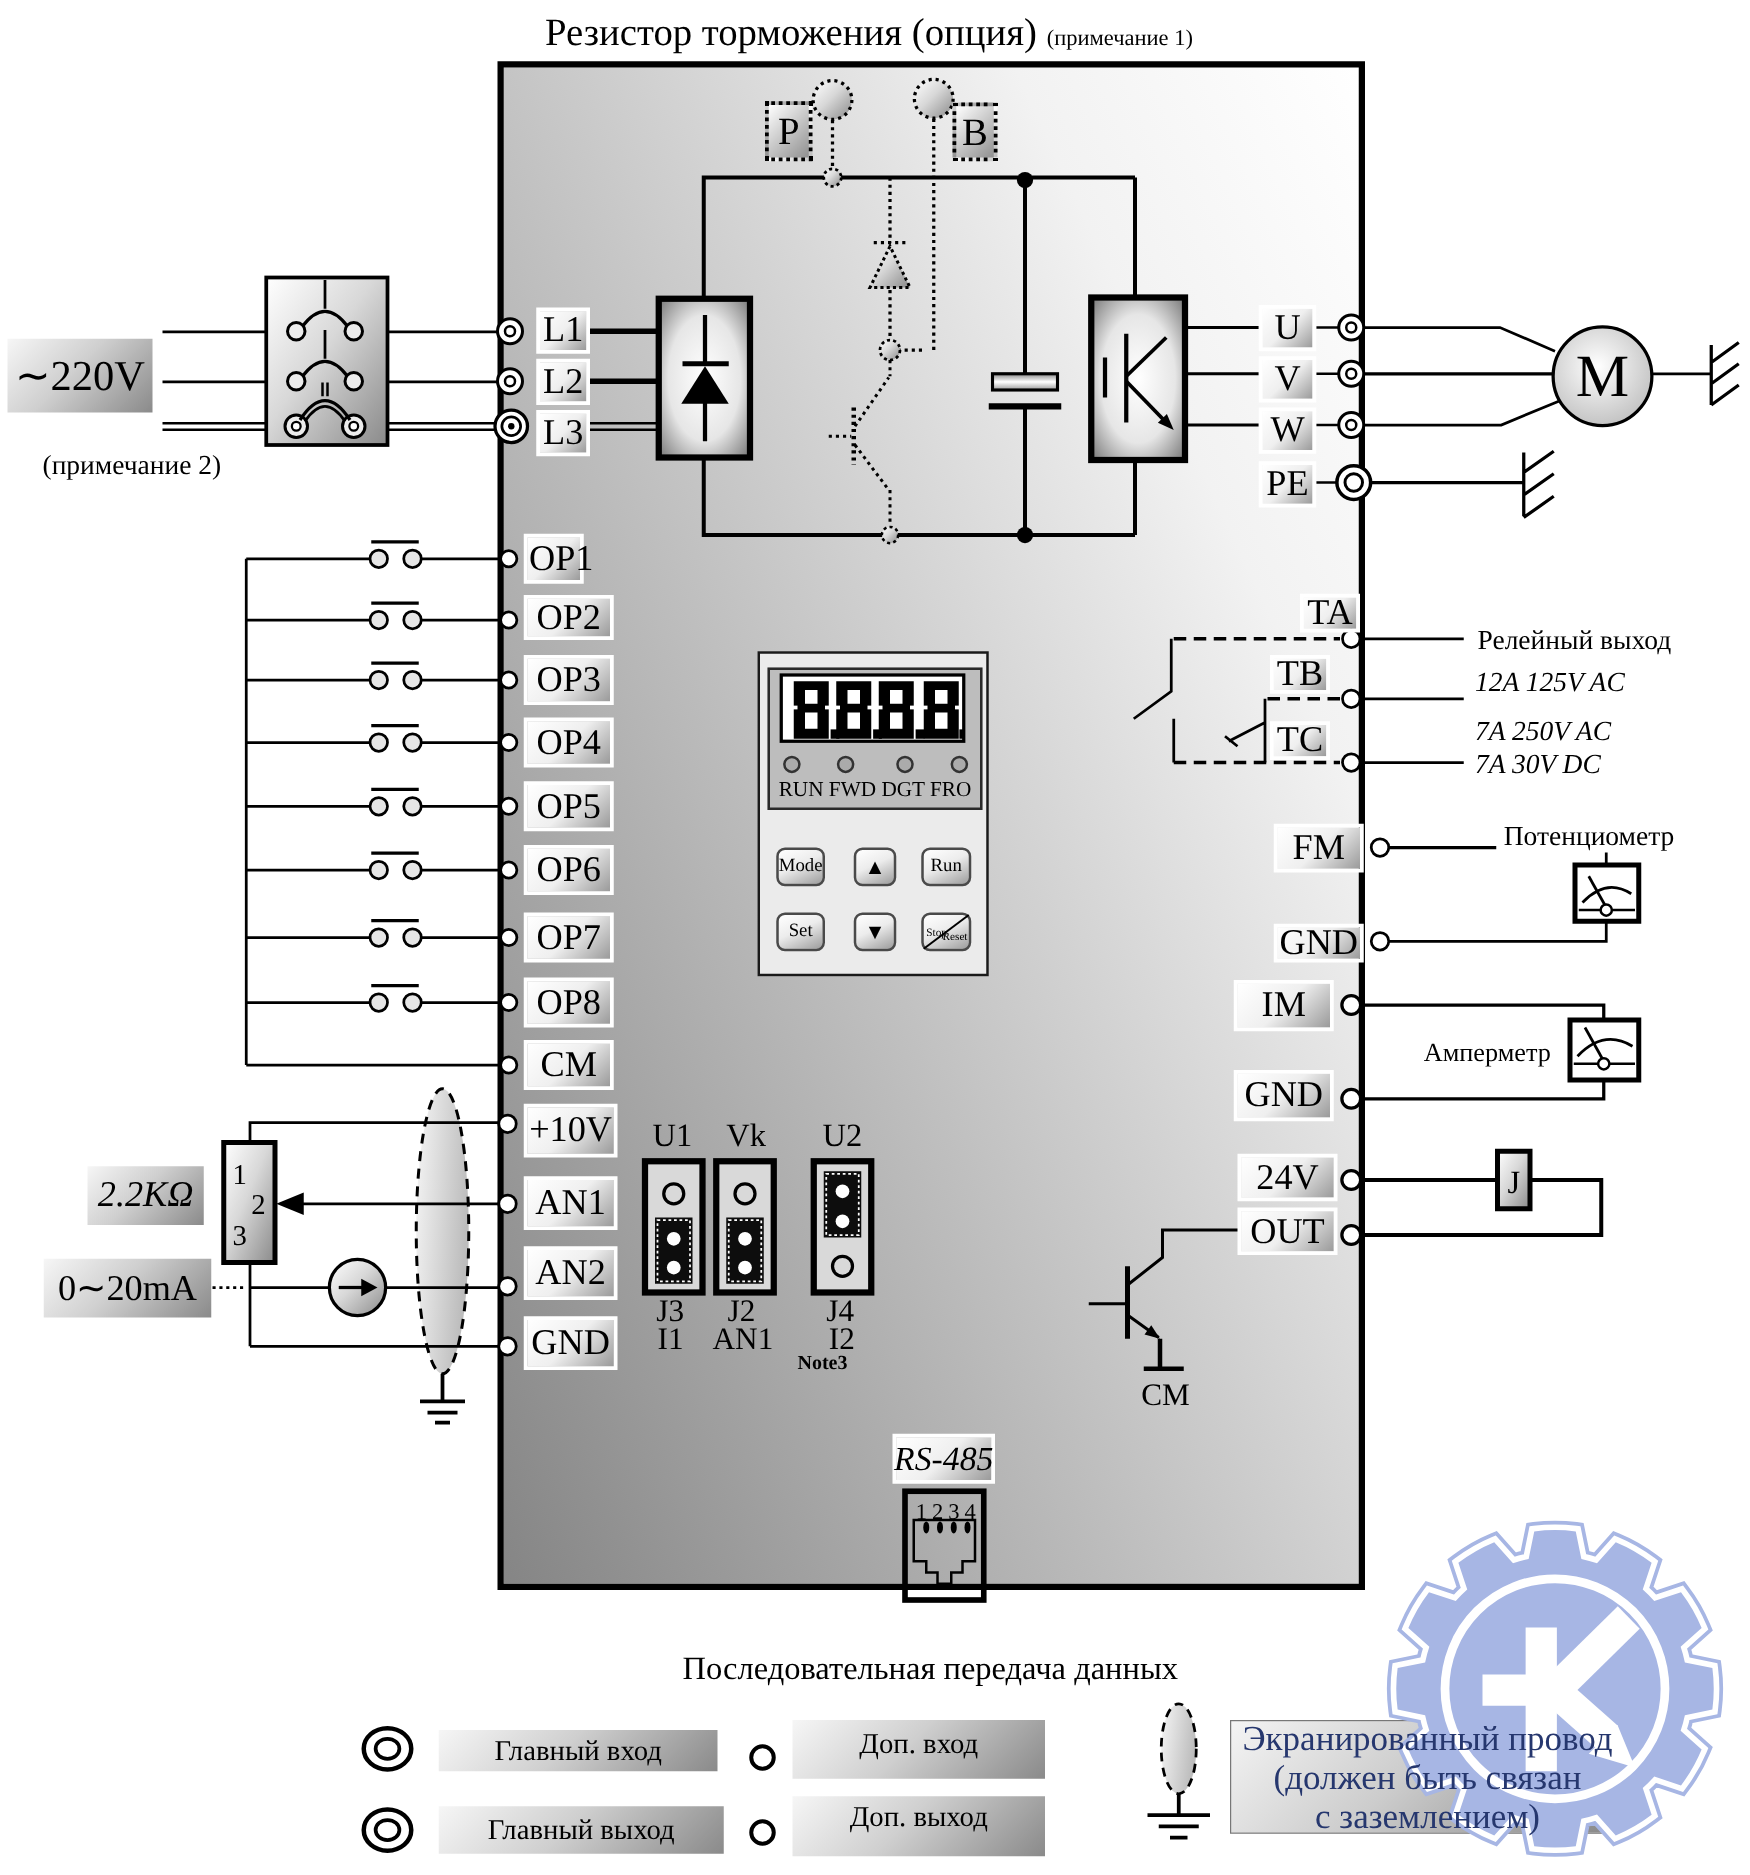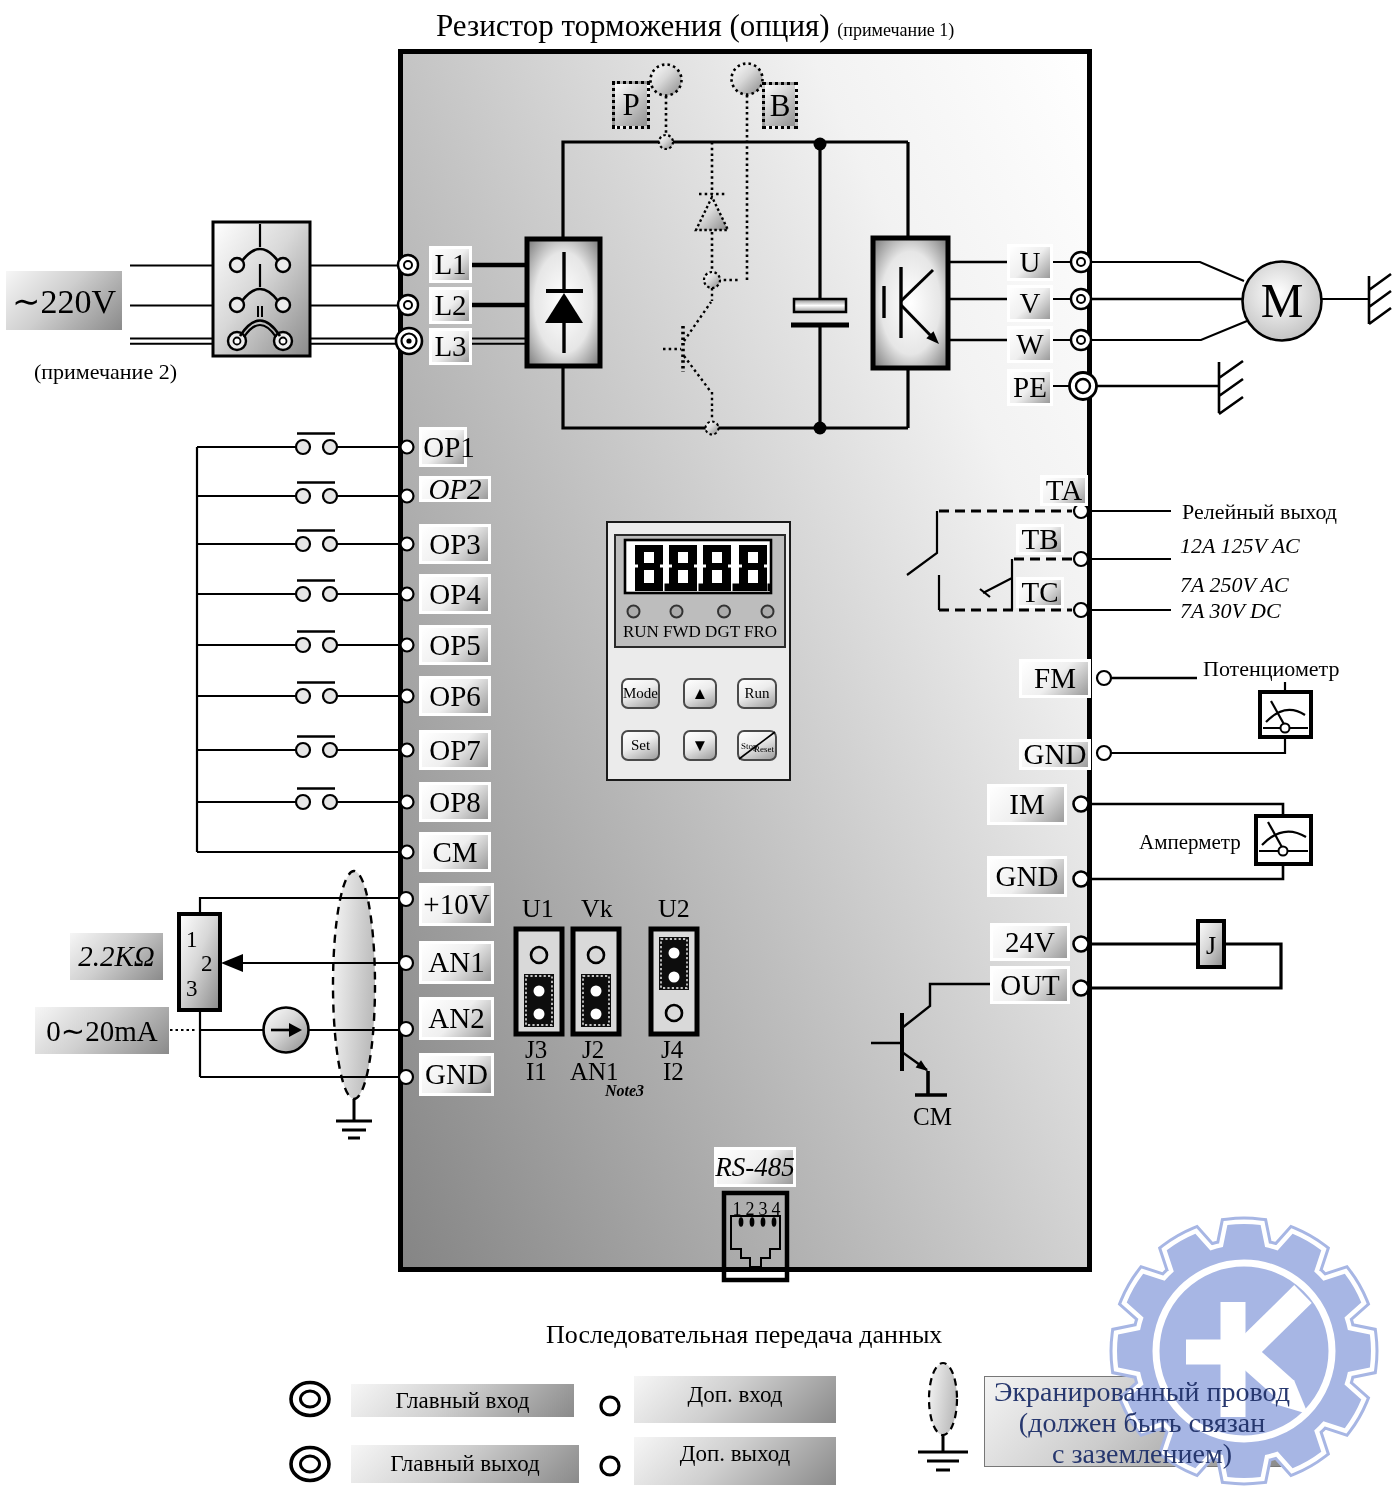--- a/index.html
+++ b/index.html
@@ -291,21 +291,21 @@
 <div class="bar" style="left:6px;top:271px;width:116px;height:59px;font-size:34px;">∼220V</div>
 
 <div class="bar" style="left:70px;top:933px;width:93px;height:47px;font-size:29px;font-style:italic;">2.2KΩ</div>
 <div class="bar" style="left:35px;top:1007px;width:134px;height:47px;font-size:29px;">0∼20mA</div>
 
 <div class="lbl" style="left:429px;top:246px;width:43px;height:37px;">L1</div>
 <div class="lbl" style="left:429px;top:287px;width:43px;height:37px;">L2</div>
 <div class="lbl" style="left:429px;top:328px;width:43px;height:37px;">L3</div>
 
 <div class="lbl" style="left:419px;top:427px;width:48px;height:40px;padding-left:12px;">OP1</div>
-<div class="lbl" style="left:419px;top:476px;width:72px;height:26px;font-style:italic;">OP2</div>
+<div class="lbl" style="left:419px;top:476px;width:72px;height:36px;">OP2</div>
 <div class="lbl" style="left:419px;top:524px;width:72px;height:40px;">OP3</div>
 <div class="lbl" style="left:419px;top:574px;width:72px;height:40px;">OP4</div>
 <div class="lbl" style="left:419px;top:625px;width:72px;height:40px;">OP5</div>
 <div class="lbl" style="left:419px;top:676px;width:72px;height:40px;">OP6</div>
 <div class="lbl" style="left:419px;top:730px;width:72px;height:40px;">OP7</div>
 <div class="lbl" style="left:419px;top:782px;width:72px;height:40px;">OP8</div>
 <div class="lbl" style="left:419px;top:832px;width:72px;height:40px;">CM</div>
 
 <div class="lbl" style="left:419px;top:883px;width:75px;height:43px;">+10V</div>
 <div class="lbl" style="left:419px;top:941px;width:75px;height:43px;">AN1</div>
@@ -337,21 +337,21 @@
 
 <div class="txt" style="left:522px;top:894px;font-size:26px;">U1</div>
 <div class="txt" style="left:581px;top:894px;font-size:26px;text-align:right;">Vk</div>
 <div class="txt" style="left:658px;top:894px;font-size:26px;">U2</div>
 <div class="txt" style="left:525px;top:1036px;font-size:25px;">J3</div>
 <div class="txt" style="left:526px;top:1058px;font-size:25px;">I1</div>
 <div class="txt" style="left:582px;top:1036px;font-size:25px;">J2</div>
 <div class="txt" style="left:570px;top:1058px;font-size:25px;">AN1</div>
 <div class="txt" style="left:661px;top:1036px;font-size:25px;">J4</div>
 <div class="txt" style="left:663px;top:1058px;font-size:25px;">I2</div>
-<div class="txt" style="left:605px;top:1082px;font-size:16px;font-weight:bold;font-style:italic;">Note3</div>
+<div class="txt" style="left:638px;top:1082px;font-size:16px;font-weight:bold;">Note3</div>
 
 <div class="lbl" style="left:714px;top:1147px;width:82px;height:40px;font-size:27px;font-style:italic;">RS-485</div>
 
 <div class="abs" style="left:606px;top:521px;width:185px;height:260px;background:#ebebeb;border:2px solid #1a1a1a;box-sizing:border-box;z-index:4;"></div>
 <div class="abs" style="left:614px;top:534px;width:172px;height:114px;background:#bdbdbd;border:2px solid #2a2a2a;box-sizing:border-box;z-index:4;"></div>
 <div class="txt" style="left:614px;top:622px;width:172px;text-align:center;font-size:17px;z-index:5;">RUN FWD DGT FRO</div>
 <div class="btn" style="left:621px;top:678px;width:39px;height:31px;font-size:15px;">Mode</div>
 <div class="btn" style="left:683px;top:678px;width:34px;height:31px;font-size:17px;">▲</div>
 <div class="btn" style="left:737px;top:678px;width:40px;height:31px;font-size:15px;">Run</div>
 <div class="btn" style="left:621px;top:730px;width:39px;height:31px;font-size:15px;">Set</div>

